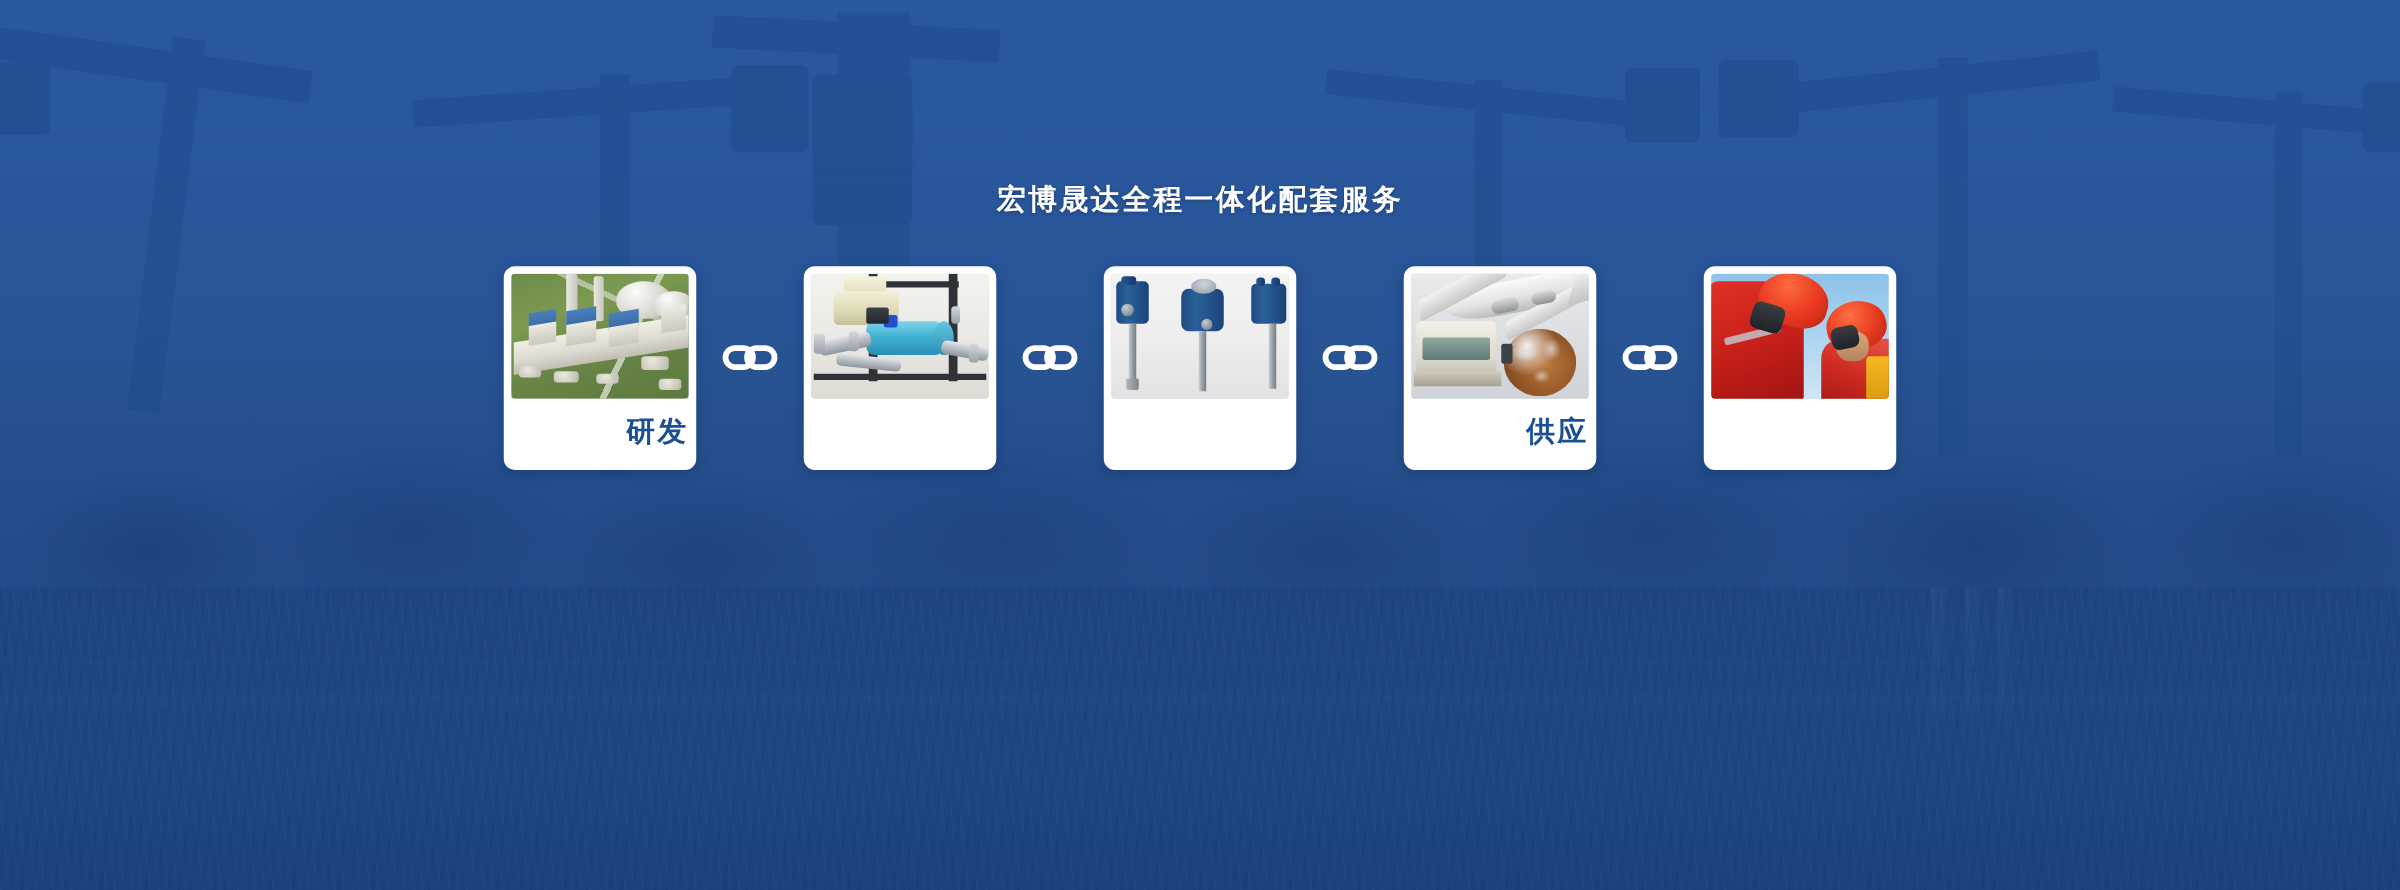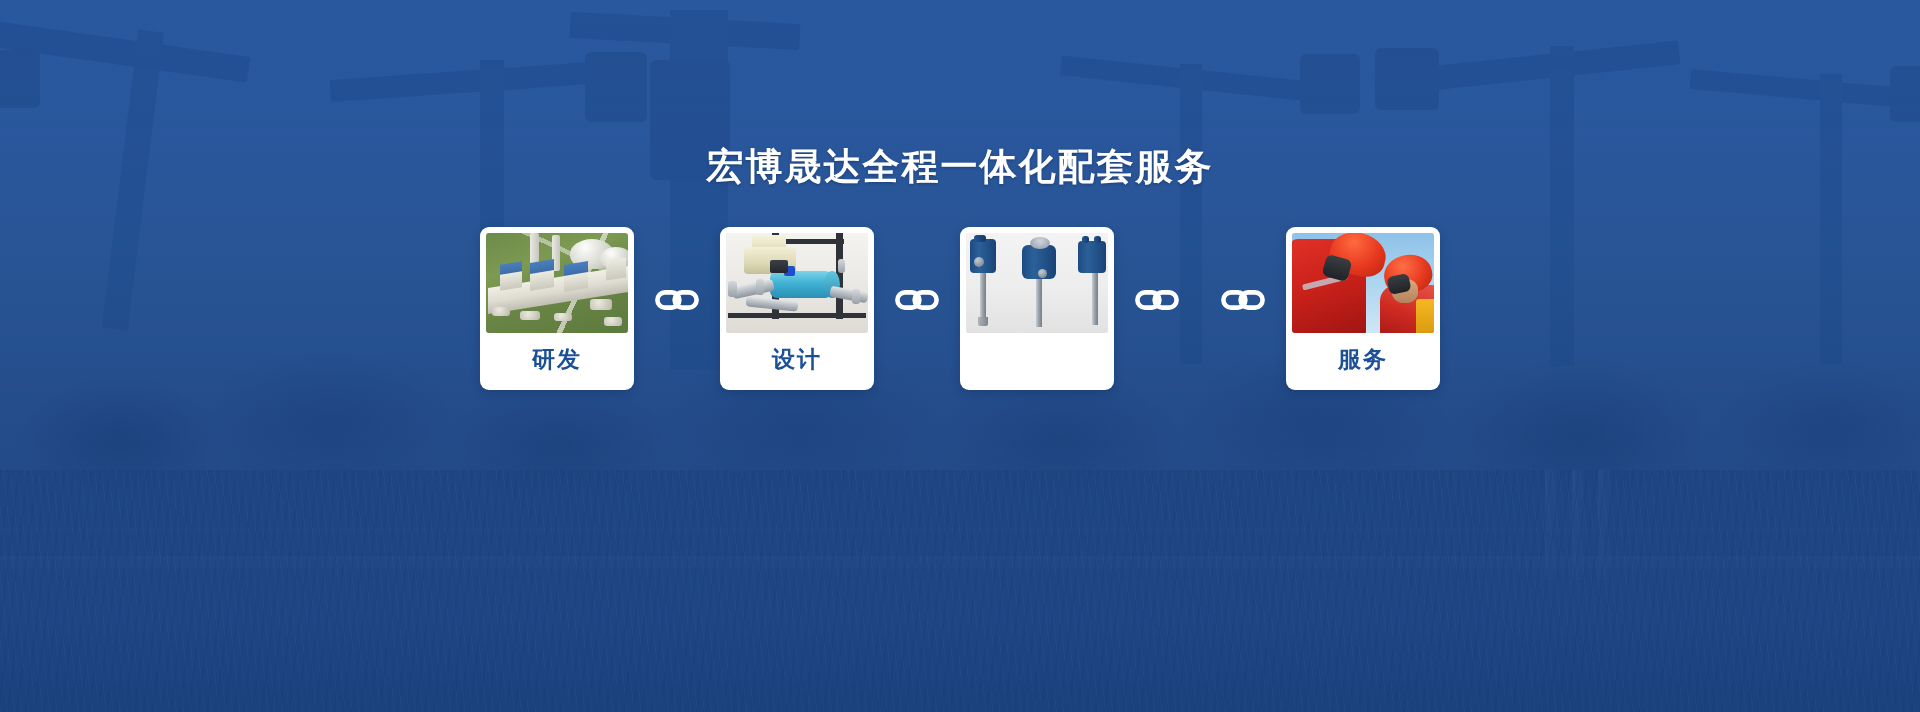--- a/index.html
+++ b/index.html
@@ -147,21 +147,21 @@
   .content {
     position: absolute;
     inset: 0;
     display: flex;
     flex-direction: column;
     align-items: center;
   }
 
   .subtitle {
     margin-top: 148px;
-    font-size: 37px;
+    font-size: 23px;
     font-weight: bold;
     color: #ffffff;
     letter-spacing: 2px;
     line-height: 1;
     text-shadow: 0 1px 3px rgba(10,35,70,0.45);
     white-space: nowrap;
   }
 
   .title {
     margin-top: 22px;
@@ -185,20 +185,21 @@
   .card {
     width: 154px;
     height: 163px;
     background: #ffffff;
     border-radius: 9px;
     box-shadow: 0 3px 10px rgba(12,40,78,0.30);
     display: flex;
     flex-direction: column;
     overflow: hidden;
     padding: 6px 6px 0 6px;
+    align-items: flex-end;
   }
 
   .card-thumb {
     width: 100%;
     height: 100px;
     border-radius: 3px;
     overflow: hidden;
     position: relative;
     background: #d8dde2;
     flex: none;
@@ -578,21 +579,20 @@
             <div class="valve" style="left:44px; top:27px; width:18px; height:13px;"></div>
             <div class="pipe" style="left:6px; top:50px; width:42px; height:12px; transform:rotate(-12deg);"></div>
             <div class="flange" style="left:2px; top:48px; width:9px; height:16px;"></div>
             <div class="flange" style="left:30px; top:46px; width:8px; height:16px;"></div>
             <div class="pipe" style="left:104px; top:56px; width:38px; height:11px; transform:rotate(10deg);"></div>
             <div class="flange" style="left:126px; top:56px; width:8px; height:15px;"></div>
             <div class="pipe" style="left:20px; top:66px; width:52px; height:10px; transform:rotate(6deg);"></div>
             <div class="flange" style="left:112px; top:26px; width:7px; height:14px;"></div>
           </div>
         </div>
-        <div class="card-label">设计</div>
       </div>
 
       <div class="link-icon">
         <svg width="46" height="26" viewBox="0 0 46 26" aria-hidden="true">
           <g fill="none" stroke="#ffffff" stroke-width="4.6">
             <rect x="3.4" y="5.4" width="22" height="15.2" rx="7.6"></rect>
             <rect x="20.6" y="5.4" width="22" height="15.2" rx="7.6"></rect>
           </g>
         </svg>
       </div>
@@ -622,20 +622,39 @@
 
       <div class="link-icon">
         <svg width="46" height="26" viewBox="0 0 46 26" aria-hidden="true">
           <g fill="none" stroke="#ffffff" stroke-width="4.6">
             <rect x="3.4" y="5.4" width="22" height="15.2" rx="7.6"></rect>
             <rect x="20.6" y="5.4" width="22" height="15.2" rx="7.6"></rect>
           </g>
         </svg>
       </div>
 
+      <div class="card">
+        <div class="card-thumb">
+          <div class="art-supply">
+            <div class="fuselage" style="left:28px; top:4px; width:120px; height:26px;"></div>
+            <div class="wing" style="left:2px; top:4px; width:78px; height:16px;"></div>
+            <div class="wing" style="left:72px; top:24px; width:66px; height:14px;"></div>
+            <div class="tailfin" style="left:128px; top:0px; width:20px; height:22px;"></div>
+            <div class="engine" style="left:64px; top:20px; width:22px; height:11px;"></div>
+            <div class="engine" style="left:96px; top:14px; width:20px; height:10px;"></div>
+            <div class="truck-visor" style="left:6px; top:44px; width:60px; height:9px;"></div>
+            <div class="truck-cab" style="left:4px; top:38px; width:64px; height:48px;"></div>
+            <div class="truck-glass" style="left:9px; top:51px; width:54px; height:18px;"></div>
+            <div class="truck-base" style="left:2px; top:78px; width:70px; height:12px;"></div>
+            <div class="globe" style="left:74px; top:44px; width:58px; height:54px;"></div>
+            <div class="truck-visor" style="left:72px; top:56px; width:9px; height:16px;"></div>
+          </div>
+        </div>
+        <div class="card-label">供应</div>
+      </div>
 
       <div class="link-icon">
         <svg width="46" height="26" viewBox="0 0 46 26" aria-hidden="true">
           <g fill="none" stroke="#ffffff" stroke-width="4.6">
             <rect x="3.4" y="5.4" width="22" height="15.2" rx="7.6"></rect>
             <rect x="20.6" y="5.4" width="22" height="15.2" rx="7.6"></rect>
           </g>
         </svg>
       </div>
 
@@ -648,18 +667,17 @@
             <div class="helmet-a" style="left:38px; top:0px; width:56px; height:42px;"></div>
             <div class="mask" style="left:32px; top:24px; width:26px; height:22px; transform:rotate(16deg);"></div>
 
             <div class="body-b" style="left:88px; top:52px; width:62px; height:52px;"></div>
             <div class="vest" style="left:124px; top:66px; width:26px; height:36px;"></div>
             <div class="helmet-b" style="left:92px; top:22px; width:48px; height:38px;"></div>
             <div class="face" style="left:100px; top:46px; width:26px; height:24px;"></div>
             <div class="mask" style="left:96px; top:42px; width:22px; height:18px; transform:rotate(-12deg);"></div>
           </div>
         </div>
-        <div class="card-label">服务</div>
       </div>
 
     </div>
   </div>
 </div>
 
 </body></html>

